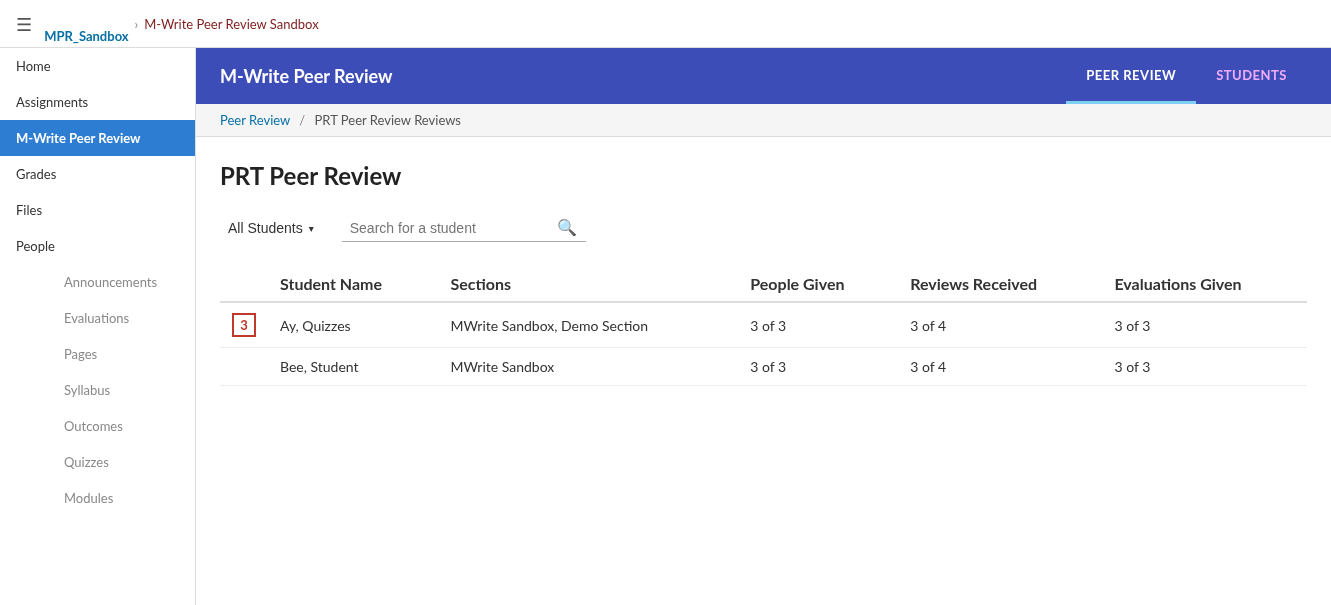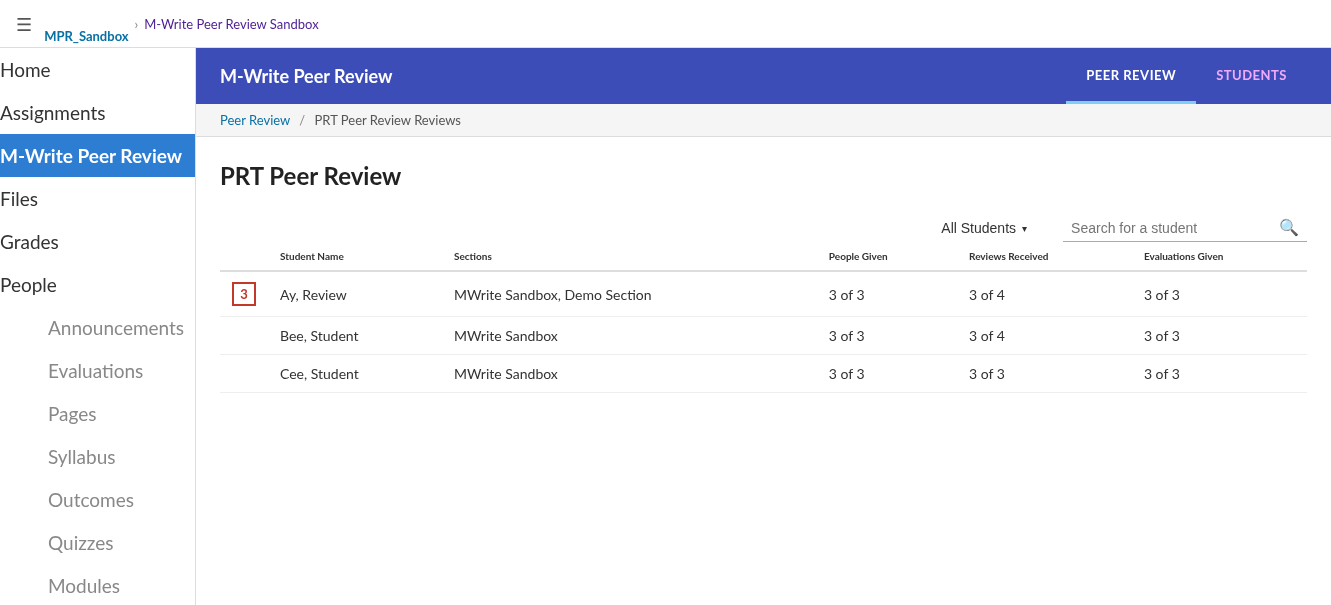--- a/index.html
+++ b/index.html
@@ -31,44 +31,44 @@
       color: #0770a4;
       text-decoration: none;
       font-weight: bold;
       margin-top: 24px;
     }
     .top-bar .breadcrumb-top .sep {
       margin: 0 6px;
       color: #888;
     }
     .top-bar .breadcrumb-top .current {
-      color: #4c1d95;
+      color: #7f1d1d;
     }
 
     
     .body-layout {
       display: flex;
       flex: 1;
       overflow: hidden;
     }
 
     
     .sidebar {
       width: 196px;
       flex-shrink: 0;
       border-right: 1px solid #ddd;
       overflow-y: auto;
       background: #fff;
     }
     .sidebar-item {
       display: block;
-      padding: 10px 0;
+      padding: 10px 16px;
       color: #333;
       text-decoration: none;
-      font-size: 19px;
+      font-size: 13px;
       cursor: pointer;
     }
     .sidebar-item.active {
       background: #2d7dd2;
       color: #fff;
       font-weight: bold;
     }
     .sidebar-item.muted {
       color: #888;
       margin-left: 48px;
@@ -147,22 +147,22 @@
       font-size: 24px;
       font-weight: bold;
       color: #222;
       margin-bottom: 24px;
     }
 
     
     .filter-row {
       display: flex;
       align-items: center;
-      gap: 28px;
-      justify-content: flex-end;
+      margin-bottom: 24px;
+      gap: 20px;
     }
     .dropdown-btn {
       display: flex;
       align-items: center;
       gap: 6px;
       border: none;
       background: none;
       font-size: 14px;
       color: #333;
       cursor: pointer;
@@ -200,21 +200,21 @@
       width: 100%;
       border-collapse: collapse;
     }
     .data-table thead tr {
       border-bottom: 2px solid #ddd;
     }
     .data-table th {
       text-align: left;
       padding: 8px 12px;
       font-weight: bold;
-      font-size: 10px;
+      font-size: 16px;
       color: #333;
     }
     .data-table tbody tr {
       border-bottom: 1px solid #eee;
     }
     .data-table tbody td {
       padding: 10px 12px;
       font-size: 14px;
       color: #333;
     }
@@ -242,22 +242,22 @@
     <span class="current">M-Write Peer Review Sandbox</span>
   </div>
 </div>
 
 <div class="body-layout">
 
   <nav class="sidebar">
   <a href="#" class="sidebar-item">Home</a>
       <a href="#" class="sidebar-item">Assignments</a>
       <a href="#" class="sidebar-item active">M-Write Peer Review</a>
+      <a href="#" class="sidebar-item">Grades</a>
       <a href="#" class="sidebar-item">Files</a>
-      <a href="#" class="sidebar-item">Grades</a>
       <a href="#" class="sidebar-item">People</a>
       <a href="#" class="sidebar-item muted">Announcements</a>
       <a href="#" class="sidebar-item muted">Evaluations</a>
       <a href="#" class="sidebar-item muted">Pages</a>
       <a href="#" class="sidebar-item muted">Syllabus</a>
       <a href="#" class="sidebar-item muted">Outcomes</a>
       <a href="#" class="sidebar-item muted">Quizzes</a>
       <a href="#" class="sidebar-item muted">Modules</a>
     </nav>
 
@@ -298,39 +298,31 @@
             <th>Student Name</th>
             <th>Sections</th>
             <th>People Given</th>
             <th>Reviews Received</th>
             <th>Evaluations Given</th>
           </tr>
         </thead>
         <tbody id="table-body">
         <tr>
               <td><span class="badge-num">3</span></td>
-              <td>Ay, Review</td>
+              <td>Ay, Quizzes</td>
               <td>MWrite Sandbox, Demo Section</td>
               <td>3 of 3</td>
               <td>3 of 4</td>
               <td>3 of 3</td>
             </tr>
             <tr>
               <td></td>
               <td>Bee, Student</td>
               <td>MWrite Sandbox</td>
               <td>3 of 3</td>
               <td>3 of 4</td>
               <td>3 of 3</td>
             </tr>
-            <tr>
-              <td></td>
-              <td>Cee, Student</td>
-              <td>MWrite Sandbox</td>
-              <td>3 of 3</td>
-              <td>3 of 3</td>
-              <td>3 of 3</td>
-            </tr>
           </tbody>
       </table>
     </div>
   </div>
 </div>
 
 </body></html>

